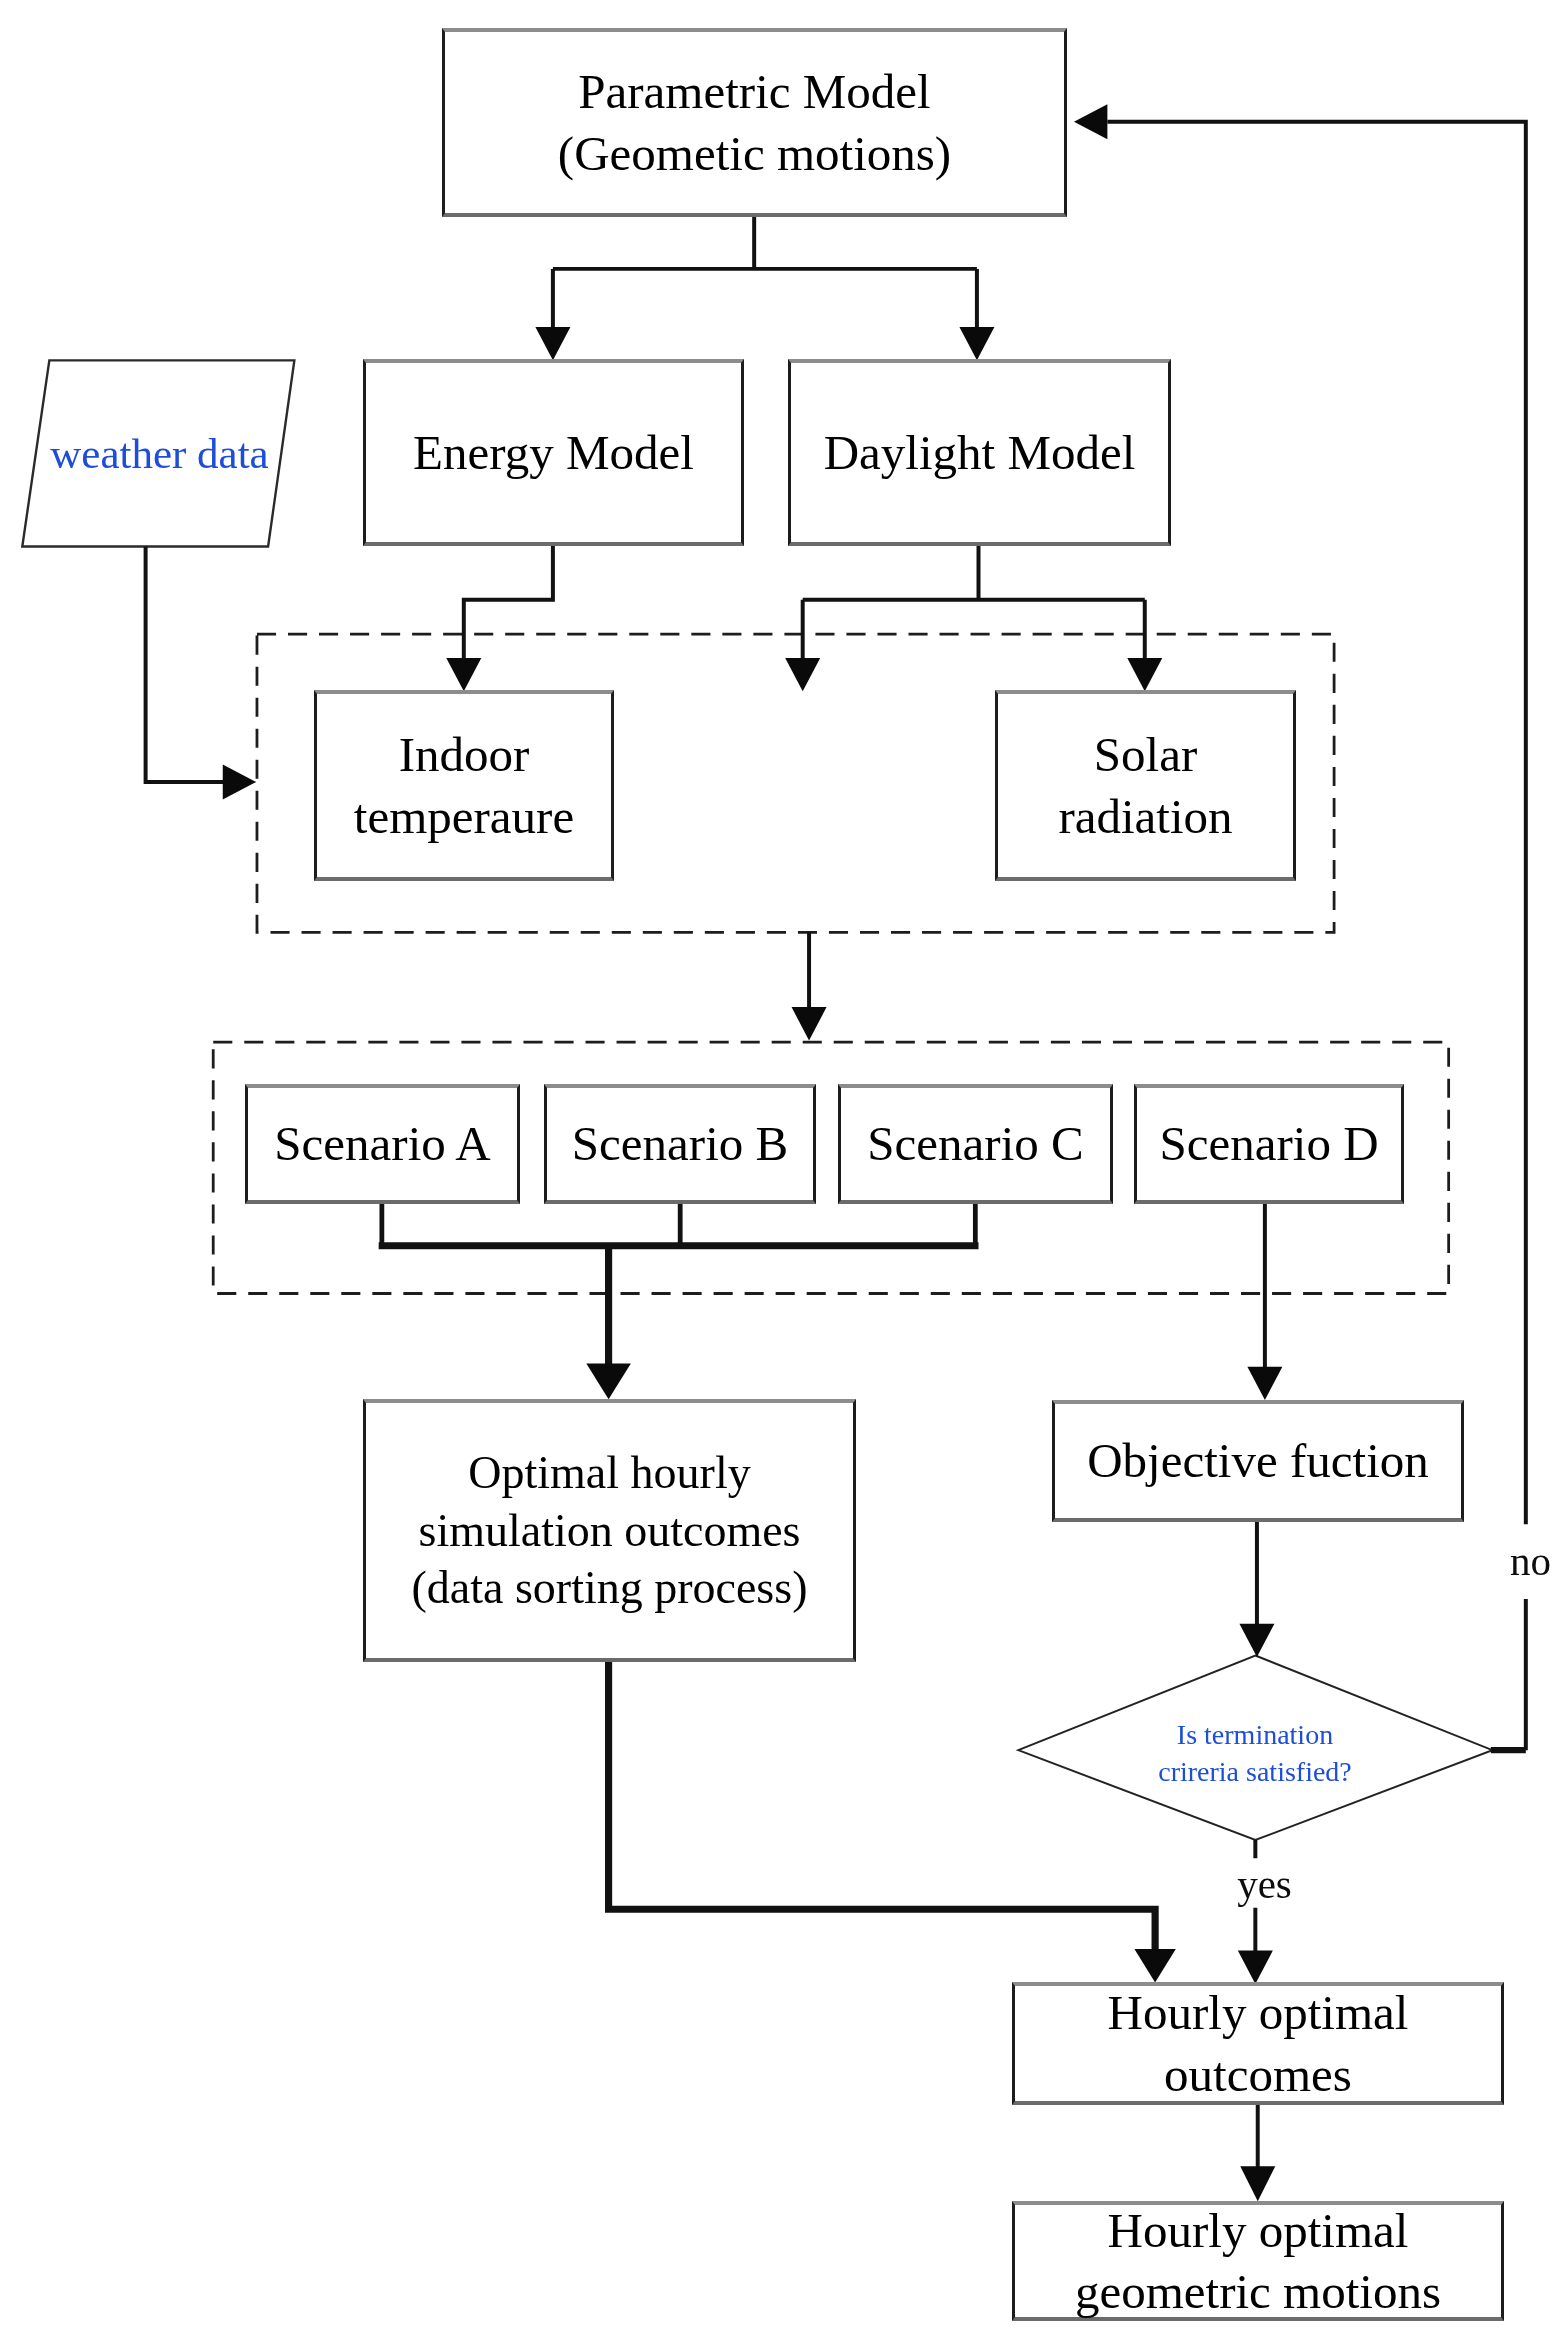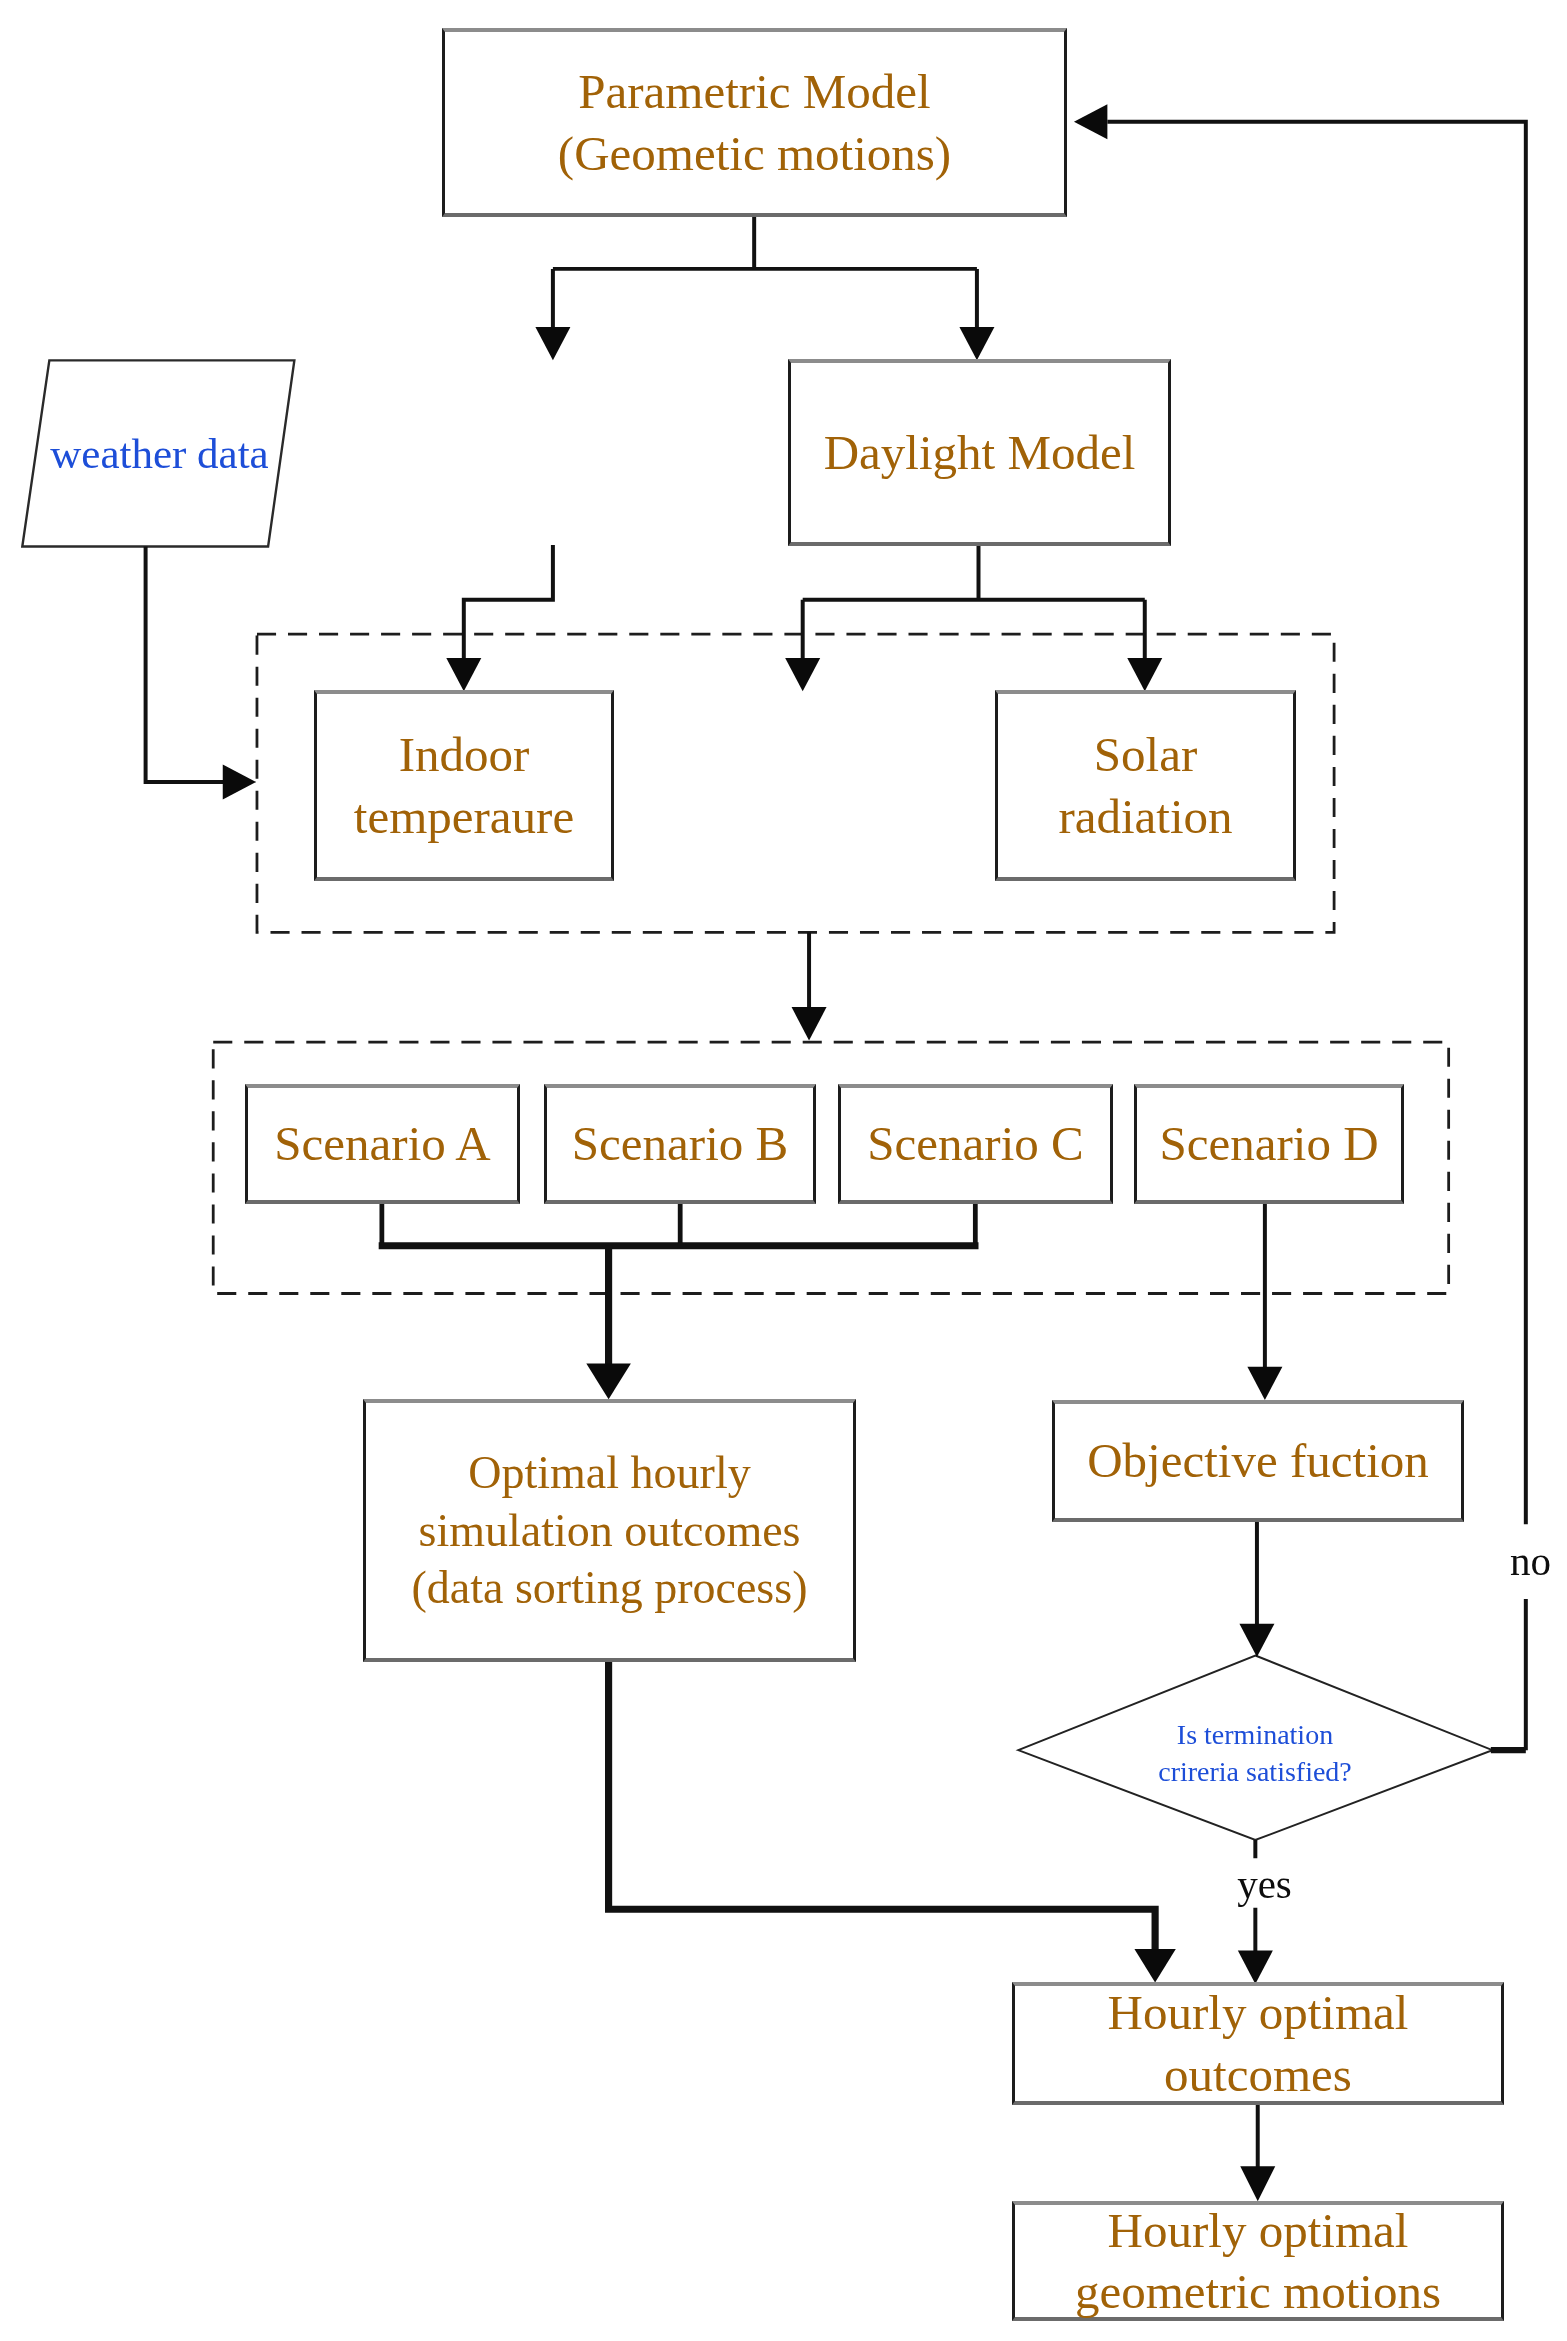--- a/index.html
+++ b/index.html
@@ -18,21 +18,21 @@
     border:3.2px solid #1c1c1c;
     border-top:4.8px solid #8c8c8c;
     border-bottom:4px solid #6b6b6b;
     display:flex;align-items:center;justify-content:center;
     text-align:center;
   }
   .node .lbl{
     white-space:pre-line;
     font-size:49px;
     line-height:1.25;
-    color:#a16207;
+    color:#000000;
   }
   .shape-label{
     position:absolute;
     display:flex;align-items:center;justify-content:center;
     text-align:center;background:transparent;
   }
   .shape-label .lbl{white-space:pre-line;color:#1d4ed8;}
   .weather-lbl .lbl{font-size:43px;}
   .diamond-lbl .lbl{font-size:28px;line-height:1.32;margin-top:8px;}
   .edge-label{
@@ -96,20 +96,23 @@
 
     <path d="M1581 2646 V2725" fill="none" stroke="#111" stroke-width="5"></path>
     <polygon points="1559,2723 1603,2723 1581,2767" fill="#0a0a0a"></polygon>
   </svg>
 
   <div class="node" style="left:442px;top:28px;width:625px;height:189px;">
     <span class="lbl">Parametric Model
 (Geometic motions)</span>
   </div>
 
+  <div class="node" style="left:363px;top:359px;width:381px;height:187px;">
+    <span class="lbl">Energy Model</span>
+  </div>
 
   <div class="node" style="left:788px;top:359px;width:383px;height:187px;">
     <span class="lbl">Daylight Model</span>
   </div>
 
   <div class="node" style="left:314px;top:690px;width:300px;height:191px;">
     <span class="lbl">Indoor
 temperaure</span>
   </div>
 

